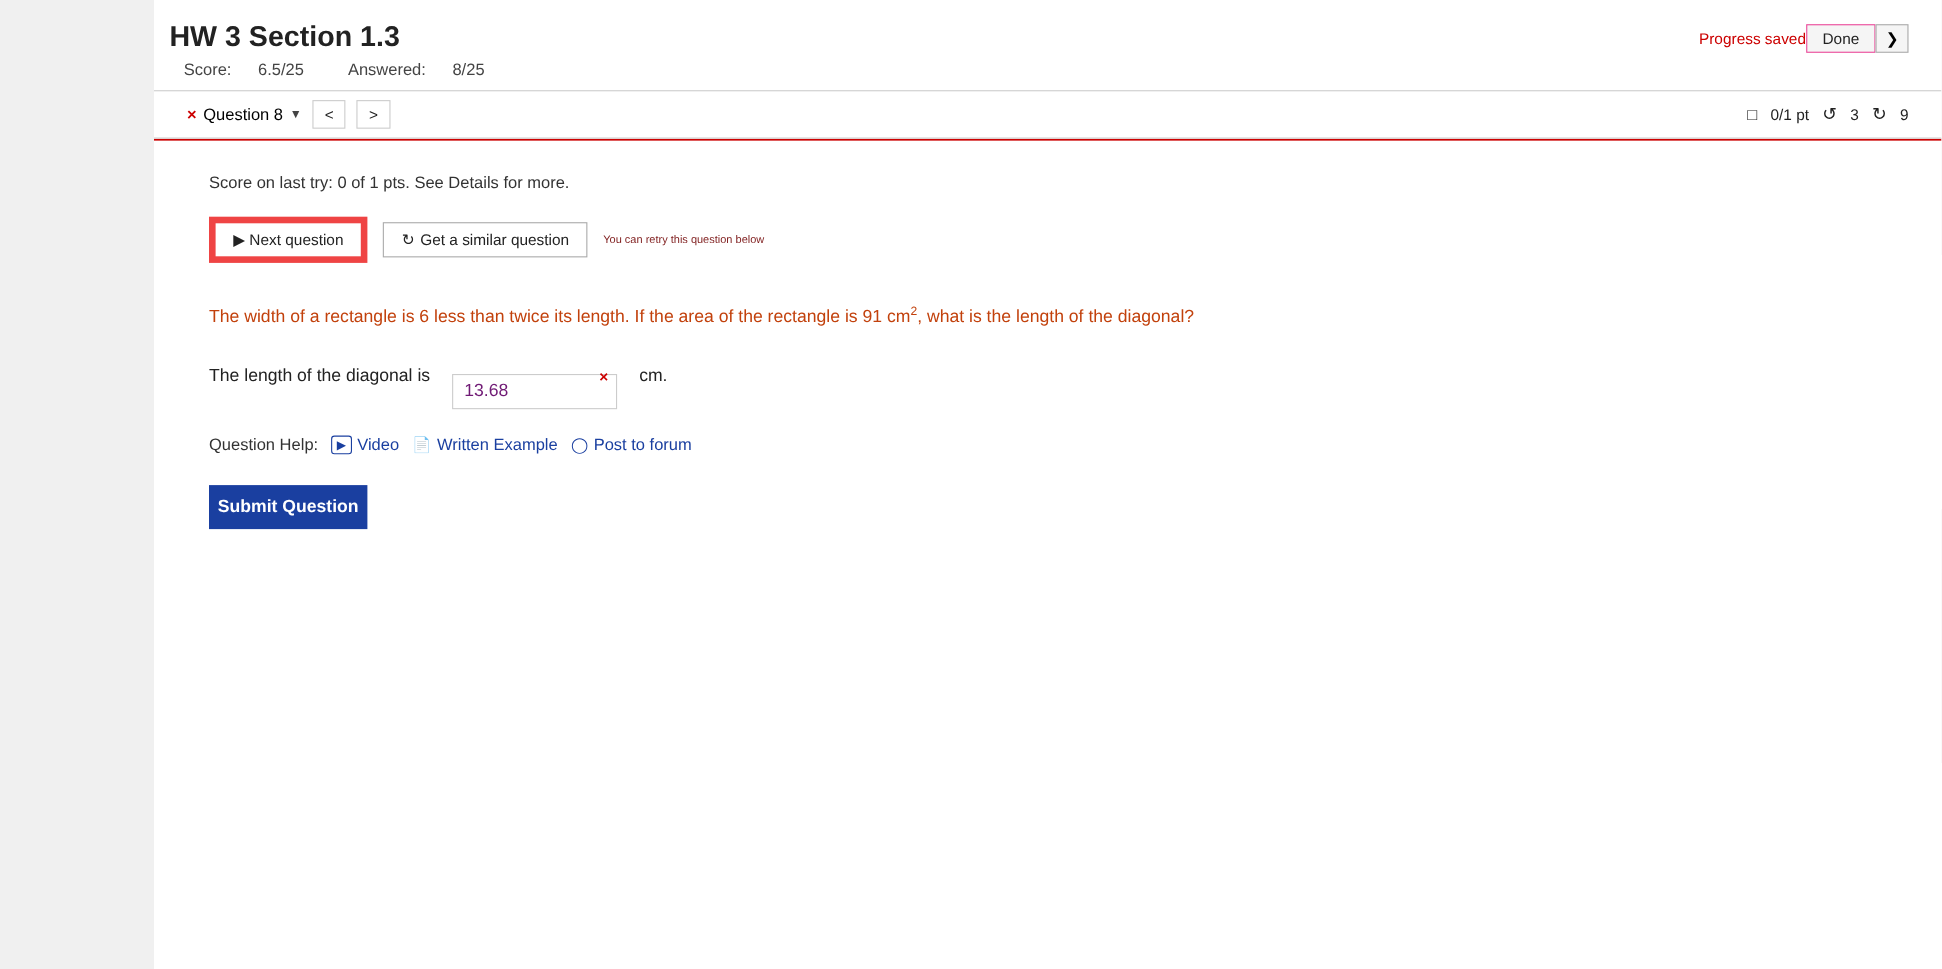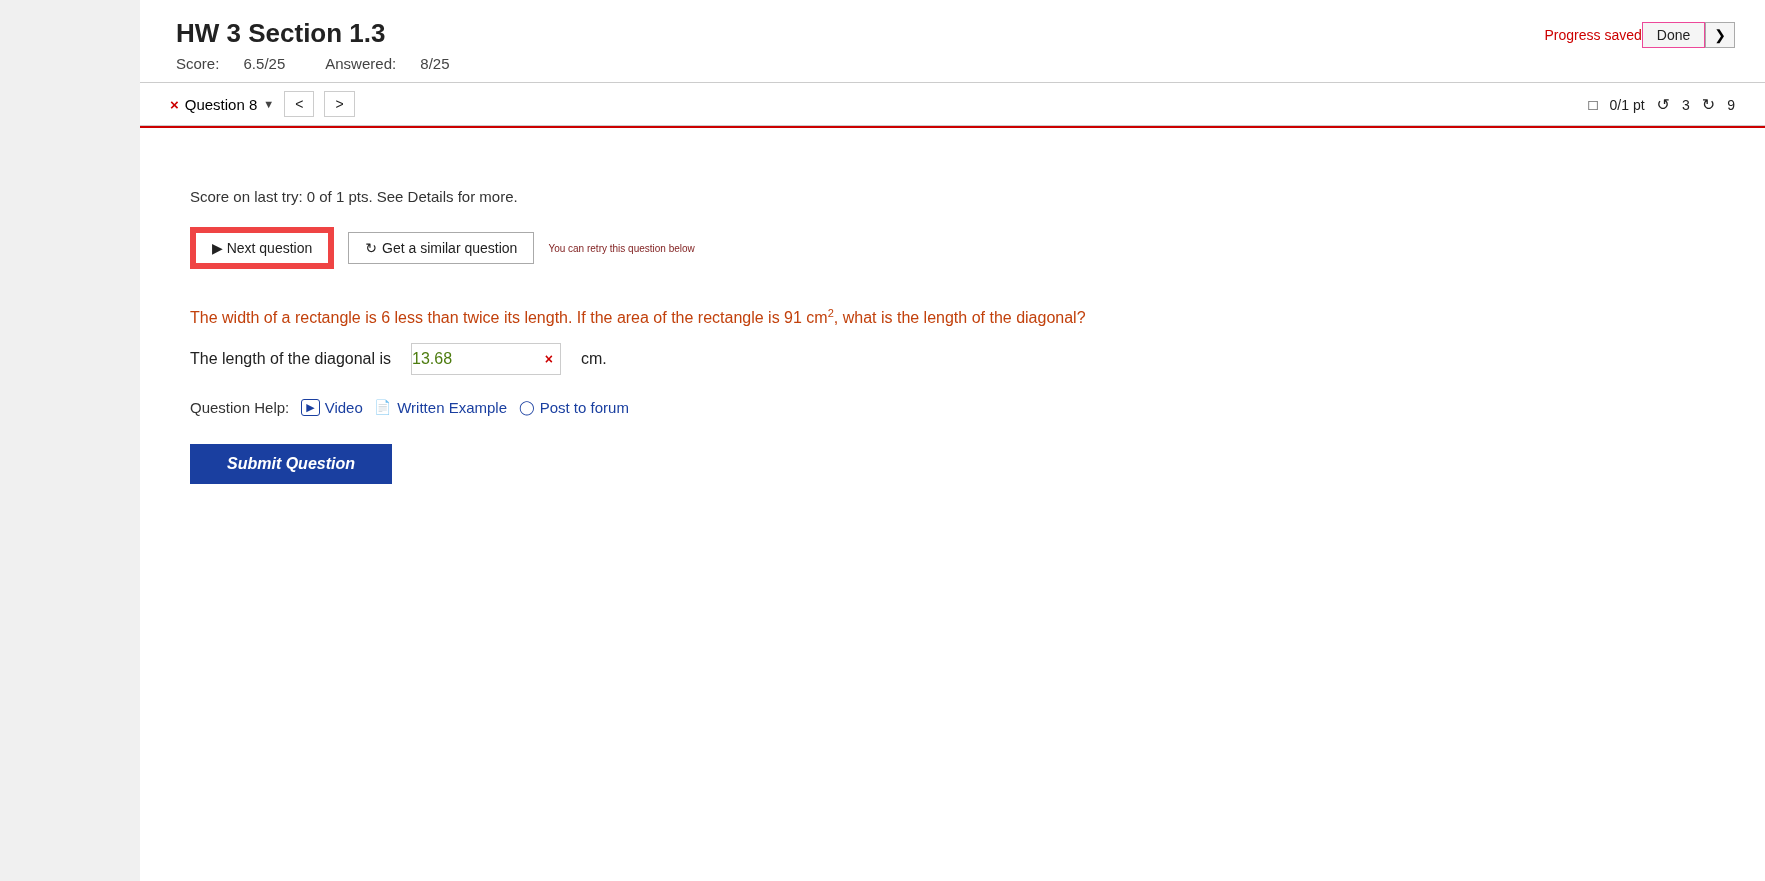--- a/index.html
+++ b/index.html
@@ -9,32 +9,33 @@
       width: 1765px;
       min-height: 881px;
     }
     .page-wrapper {
       background: #fff;
       margin-left: 140px;
       min-height: 881px;
       position: relative;
     }
     .header-section {
-      padding: 18px 30px 10px 36px;
+      padding: 18px 30px 10px 14px;
       background: #fff;
     }
     .header-title {
       font-size: 26px;
       font-weight: bold;
       color: #222;
       margin-bottom: 6px;
     }
     .header-meta {
       font-size: 15px;
       color: #444;
+      margin-left: 13px;
     }
     .header-meta span {
       margin-right: 20px;
     }
     .header-top-right {
       position: absolute;
       top: 22px;
       right: 30px;
       display: flex;
       align-items: center;
@@ -101,21 +102,20 @@
       margin: 0 0 0 0;
     }
     .content-area {
       padding: 30px 50px 40px 50px;
       background: #fff;
     }
     .score-notice {
       font-size: 15px;
       color: #333;
       margin-bottom: 22px;
-      margin-top: 30px;
     }
     .action-buttons-row {
       display: flex;
       align-items: center;
       gap: 14px;
       margin-bottom: 36px;
     }
     .next-question-btn {
       border: 6px solid #ef4444;
       background: #fff;
@@ -160,24 +160,25 @@
       font-size: 16px;
       color: #222;
     }
     .answer-input-wrapper {
       position: relative;
       display: flex;
       align-items: center;
     }
     .answer-input {
       border: 1px solid #ccc;
-      padding: 6px 30px 6px 0;
+      padding: 6px 30px 6px 10px;
       font-size: 16px;
       width: 150px;
-      color: #4d7c0f;
+      color: #701a75;
+      margin-top: 27px;
     }
     .input-clear-btn {
       position: absolute;
       right: 8px;
       top: 50%;
       transform: translateY(-50%);
       color: #cc0000;
       font-weight: bold;
       font-size: 14px;
       cursor: pointer;
@@ -206,25 +207,24 @@
       text-decoration: none;
       display: flex;
       align-items: center;
       gap: 5px;
       cursor: pointer;
     }
     .submit-btn {
       background: #1a3fa0;
       color: #fff;
       border: none;
-      padding: 11px 37px;
+      padding: 11px 8px;
       font-size: 16px;
       cursor: pointer;
       font-weight: bold;
-      font-style: italic;
     }
   </style>
 </head>
 <body>
 
 <div class="page-wrapper">
 
   <div class="header-section" style="position:relative;">
     <div class="header-title">HW 3 Section 1.3</div>
     <div class="header-meta">

